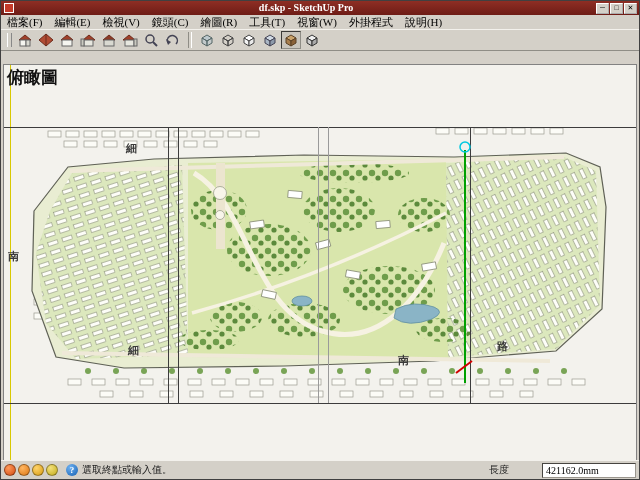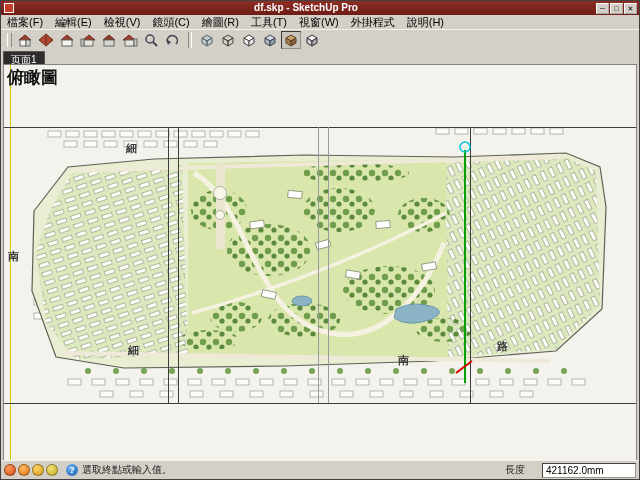--- a/index.html
+++ b/index.html
@@ -1,18 +1,18 @@
 <!DOCTYPE html>
 <html><head>
 <meta charset="utf-8">
 <style>
   html,body{margin:0;padding:0;}
   body{width:640px;height:480px;overflow:hidden;background:#d4d0c8;
        font-family:"Liberation Sans",sans-serif;-webkit-font-smoothing:none;}
-  .app{position:relative;width:640px;height:480px;background:#d4d0c8;border:1px solid #404040;box-sizing:border-box;}
+  .app{position:relative;width:640px;height:480px;background:#d4d0c8;border:1px solid #404040;box-sizing:border-box;font-family:Liberation Serif, serif;}
 
   
   .titlebar{position:absolute;top:0;left:0;right:0;height:14px;
     background:linear-gradient(#8e2e24,#6e1c16);display:flex;align-items:center;padding:0 2px;}
   .titlebar .appicon{width:10px;height:10px;margin:0 3px 0 1px;background:#c53b2a;border:1px solid #fff;box-sizing:border-box;}
   .titlebar .title{flex:1;text-align:center;color:#fff;font-size:10px;font-weight:bold;line-height:14px;
     white-space:nowrap;overflow:hidden;}
   .winbtn{width:13px;height:11px;margin-left:1px;background:#d4d0c8;border:1px outset #fff;
     font-size:7px;line-height:9px;text-align:center;color:#000;box-sizing:border-box;}
 
@@ -48,21 +48,21 @@
   .orb1{background:radial-gradient(circle at 35% 30%,#ff9a5a,#d24a12);}
   .orb2{background:radial-gradient(circle at 35% 30%,#ffb661,#dd7714);}
   .orb3{background:radial-gradient(circle at 35% 30%,#ffd36a,#d79d15);}
   .orb4{background:radial-gradient(circle at 35% 30%,#f3e07a,#c4ad1e);}
   .helporb{width:12px;height:12px;border-radius:50%;background:radial-gradient(circle at 35% 30%,#6db1f2,#155fb0);
     color:#fff;font-size:9px;font-weight:bold;text-align:center;line-height:12px;margin:0 4px 0 6px;}
   .prompt{font-size:10px;color:#222;white-space:nowrap;}
   .measure{margin-left:auto;display:flex;align-items:center;}
   .measure .mlabel{font-size:10px;color:#222;margin-right:17px;}
   .measure .mbox{width:86px;height:13px;background:#fff;border:1px inset #9a968e;
-    font-size:10px;line-height:13px;padding:0 3px;color:#000;box-sizing:content-box;}
+    font-size:10px;line-height:13px;padding:0 3px;color:#000;box-sizing:content-box;margin-left:16px;}
 </style>
 </head>
 <body>
 
 <div class="app">
 
   <div class="titlebar">
     <div class="appicon"></div>
     <div class="title">df.skp - SketchUp Pro</div>
     <div class="winbtn">─</div>
@@ -176,23 +176,20 @@
     </div>
     <div class="tbtn">
       <svg width="16" height="14">
           <polygon points="3,5 8,2 13,5 8,8" fill="#efefef" stroke="#333"></polygon>
           <polygon points="3,5 8,8 8,13 3,10" fill="#cccccc" stroke="#333"></polygon>
           <polygon points="13,5 8,8 8,13 13,10" fill="#a9a9a9" stroke="#333"></polygon>
         </svg>
     </div>
   </div>
 
-  <div class="tabrow">
-    <div class="scenetab">页面1</div>
-  </div>
 
   <div class="canvas">
     <span class="annotation">俯瞰圖</span>
 
     <svg width="636" height="399" viewBox="0 0 636 399">
       <defs>
         <pattern id="pbL" width="15" height="9" patternUnits="userSpaceOnUse" patternTransform="rotate(-18)">
           <rect x="1.5" y="2.5" width="10" height="4" fill="#fdfdf8" stroke="#8d927c" stroke-width="0.6"></rect>
         </pattern>
         <pattern id="pbR" width="15" height="9" patternUnits="userSpaceOnUse" patternTransform="rotate(64)">

